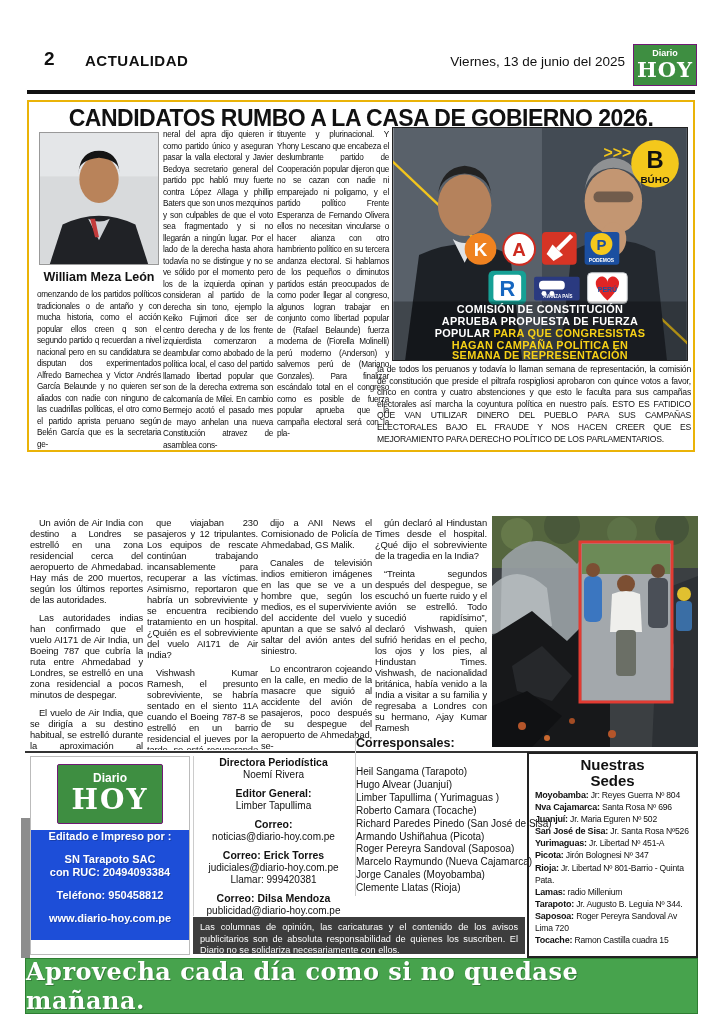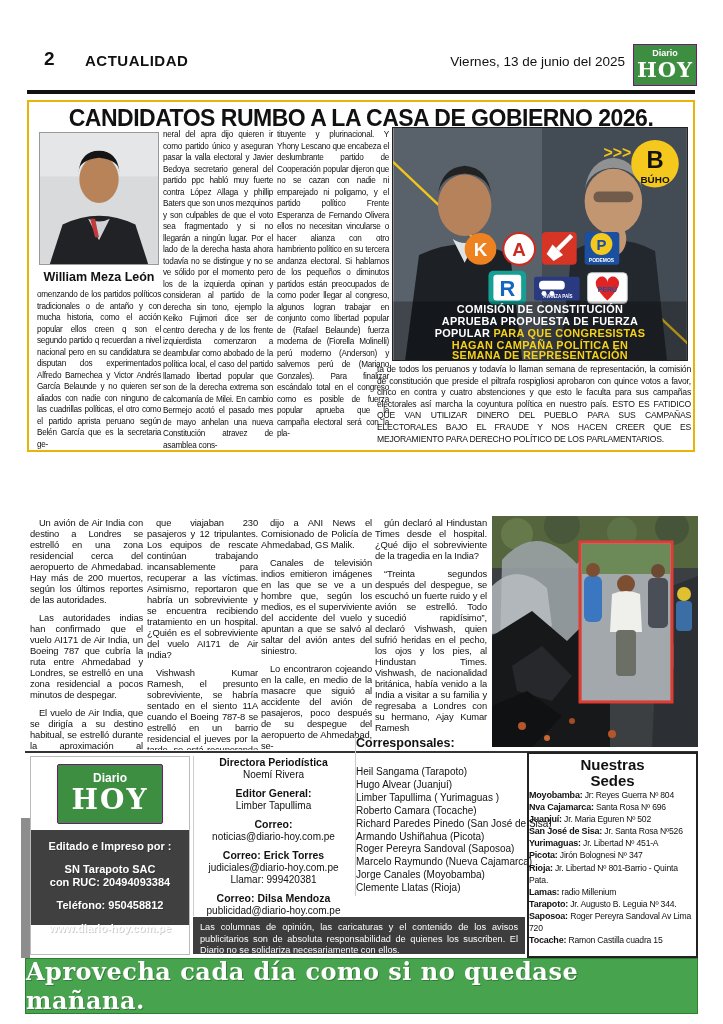--- a/index.html
+++ b/index.html
@@ -45,34 +45,34 @@
   .crash-photo svg { display:block; width:100%; height:100%; }
 
   
   .footer-rule { position:absolute; left:25px; top:751px; width:673px; border-top:2px solid #333; }
   .left-bar { position:absolute; left:21px; top:818px; width:9px; height:140px; background:#8d8d8d; }
   .pub-box { position:absolute; left:30px; top:756px; width:160px; height:199px; border:1px solid #bbb; }
   .pub-logo-area { height:73px; background:#fff; display:flex; align-items:center; justify-content:center; }
   .logo-footer { position:static; width:106px; height:60px; padding-top:6px; border-radius:2px; }
   .logo-footer .logo-top { font-size:12px; line-height:14px; }
   .logo-footer .logo-main { font-size:28px; line-height:30px; letter-spacing:2px; }
-  .pub-gray { height:95px; background:#404040; color:#fff; text-align:center; font-weight:bold; padding-top:10px; text-shadow:1px 1px 0 rgba(0,0,0,0.2); }
+  .pub-gray { height:110px; background:#1d4ed8; color:#fff; text-align:center; font-weight:bold; padding-top:0; text-shadow:1px 1px 0 rgba(0,0,0,0.2); }
   .pub-gray div { font-size:11px; line-height:13px; }
   .pub-gap { height:10px; }
 
   .staff-box { position:absolute; left:193px; top:756px; width:160px; height:160px; text-align:center; border-left:1px solid #ccc; }
   .contact-block { margin-bottom:6px; }
   .contact-title { font-size:10.5px; font-weight:bold; line-height:13px; }
   .contact-line  { font-size:10px; line-height:12px; }
 
   .corr-box { position:absolute; left:355px; top:736px; width:170px; height:160px; border-left:1px solid #ccc; }
   .corr-title { font-size:12.5px; font-weight:bold; margin-bottom:16px; }
   .corr-item { font-size:10px; line-height:12.9px; white-space:nowrap; }
 
-  .sedes-box { position:absolute; left:527px; top:752px; width:171px; height:206px; border:2px solid #222; padding:3px 0; }
+  .sedes-box { position:absolute; left:527px; top:752px; width:171px; height:206px; border:2px solid #222; padding:3px 6px; }
   .sedes-title { text-align:center; font-size:15px; font-weight:bold; line-height:16px; }
   .sede-line { font-size:8.6px; line-height:12.1px; letter-spacing:-0.2px; }
   .sede-line b { font-size:9px; }
 
   .disclaimer { position:absolute; left:193px; top:917px; width:332px; height:37px; background:#3d3d3d; color:#fff; font-size:9.2px; line-height:11.5px; padding:5px 7px; text-align:justify; }
 
   .banner { position:absolute; left:25px; top:958px; width:673px; height:56px; background:#47a34d; border:1px solid #2e7d32; display:flex; align-items:center; justify-content:center; }
   .banner-text { font-family:"DejaVu Serif", serif; font-weight:bold; font-size:24px; color:#fff; text-shadow:1px 1px 0 rgba(0,0,0,0.25); letter-spacing:0.5px; }
 </style>
 </head>

